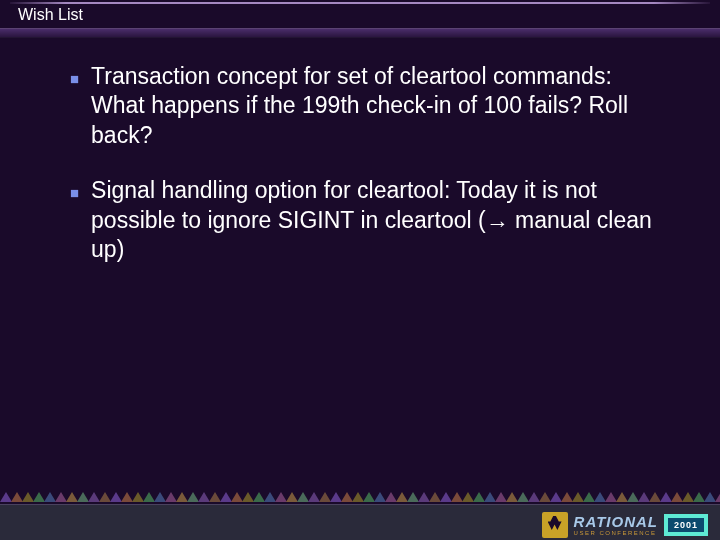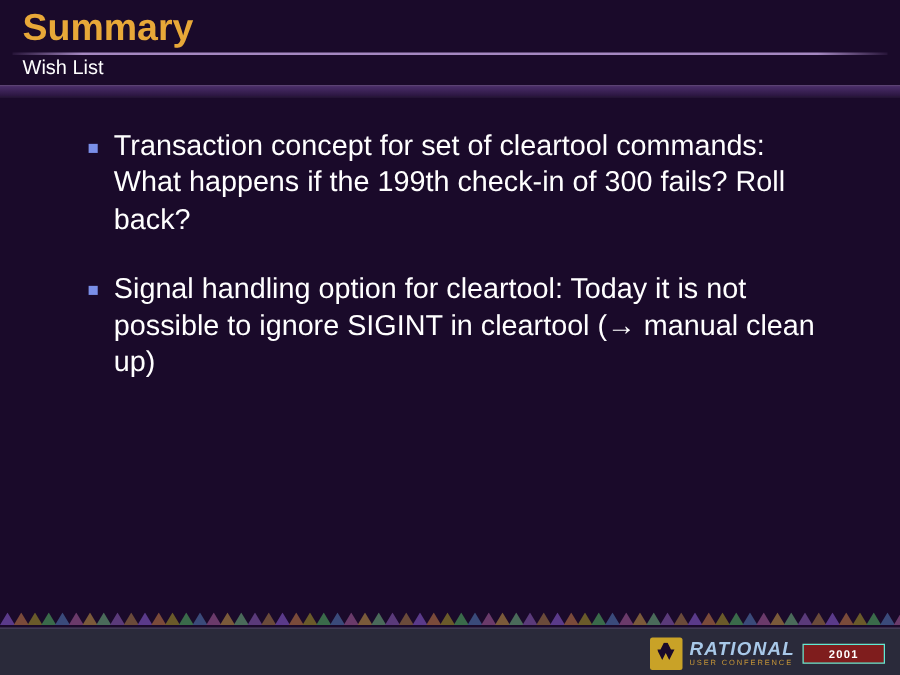--- a/index.html
+++ b/index.html
@@ -132,45 +132,42 @@
     font-size: 15px;
     letter-spacing: 1px;
   }
   .logo-sub {
     color: #c99838;
     font-size: 6px;
     letter-spacing: 1.5px;
     margin-top: 1px;
   }
   .logo-year {
-    background: #7f1d1d;
+    background: #0c4a6e;
     color: #fff;
     font-size: 9px;
     font-weight: bold;
-    padding: 2px 20px;
-    border: 1px solid #5eead4;
+    padding: 2px 6px;
+    border: 4px solid #5eead4;
     letter-spacing: 1px;
   }
 </style>
 </head>
 <body>
 
 <div class="slide">
 
-  <div class="header">
-    <div class="title">Summary</div>
-  </div>
   <div class="divider-line"></div>
   <div class="subtitle">Wish List</div>
   <div class="band"></div>
 
   <div class="content">
     <div class="bullet">
       <div class="bullet-marker">■</div>
-      <div class="bullet-text">Transaction concept for set of cleartool commands: What happens if the 199th check-in of 300 fails? Roll back?</div>
+      <div class="bullet-text">Transaction concept for set of cleartool commands: What happens if the 199th check-in of 100 fails? Roll back?</div>
     </div>
     <div class="bullet">
       <div class="bullet-marker">■</div>
       <div class="bullet-text">Signal handling option for cleartool: Today it is not possible to ignore SIGINT in cleartool (→ manual clean up)</div>
     </div>
   </div>
 
   <div class="footer">
     <div class="triangle-strip" id="tri-strip">
         <div class="tri" style="border-bottom-color: rgb(90, 58, 138);"></div>

